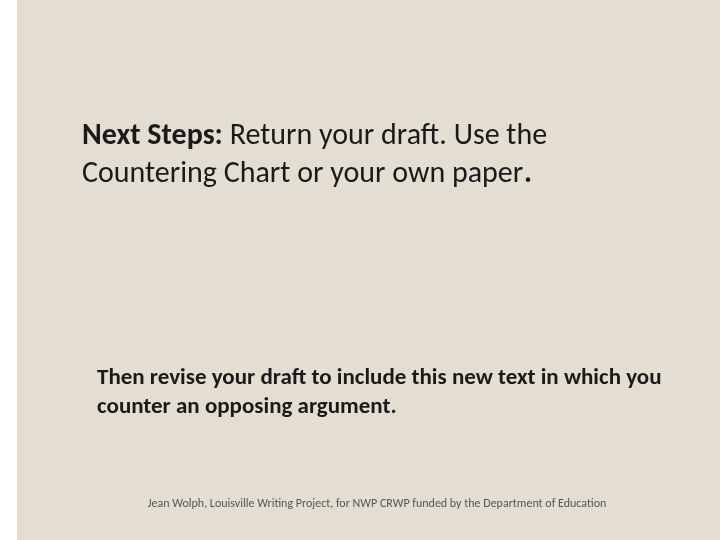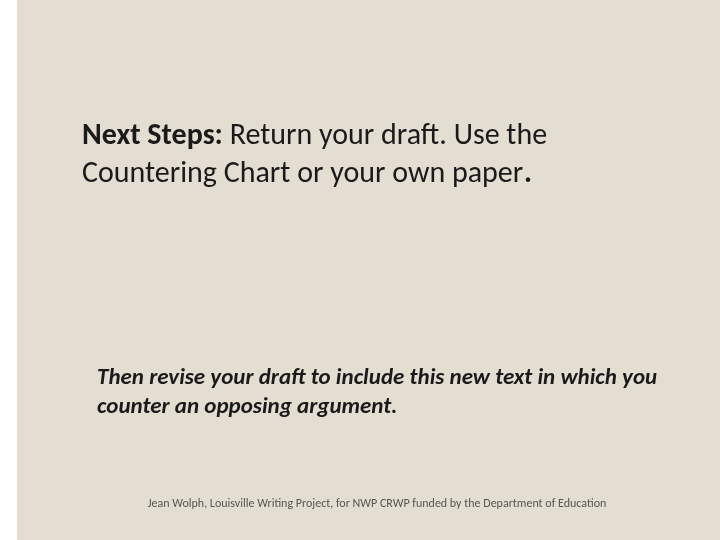--- a/index.html
+++ b/index.html
@@ -35,21 +35,20 @@
     font-size: 38px;
     line-height: 0;
   }
   .body-block {
     position: absolute;
     top: 362px;
     left: 80px;
     right: 72px;
     font-size: 23px;
     line-height: 1.25;
-    font-style: italic;
     font-weight: 700;
   }
   .footer-block {
     position: absolute;
     bottom: 30px;
     left: 0;
     right: 0;
     text-align: center;
     font-size: 12px;
     color: #555;

